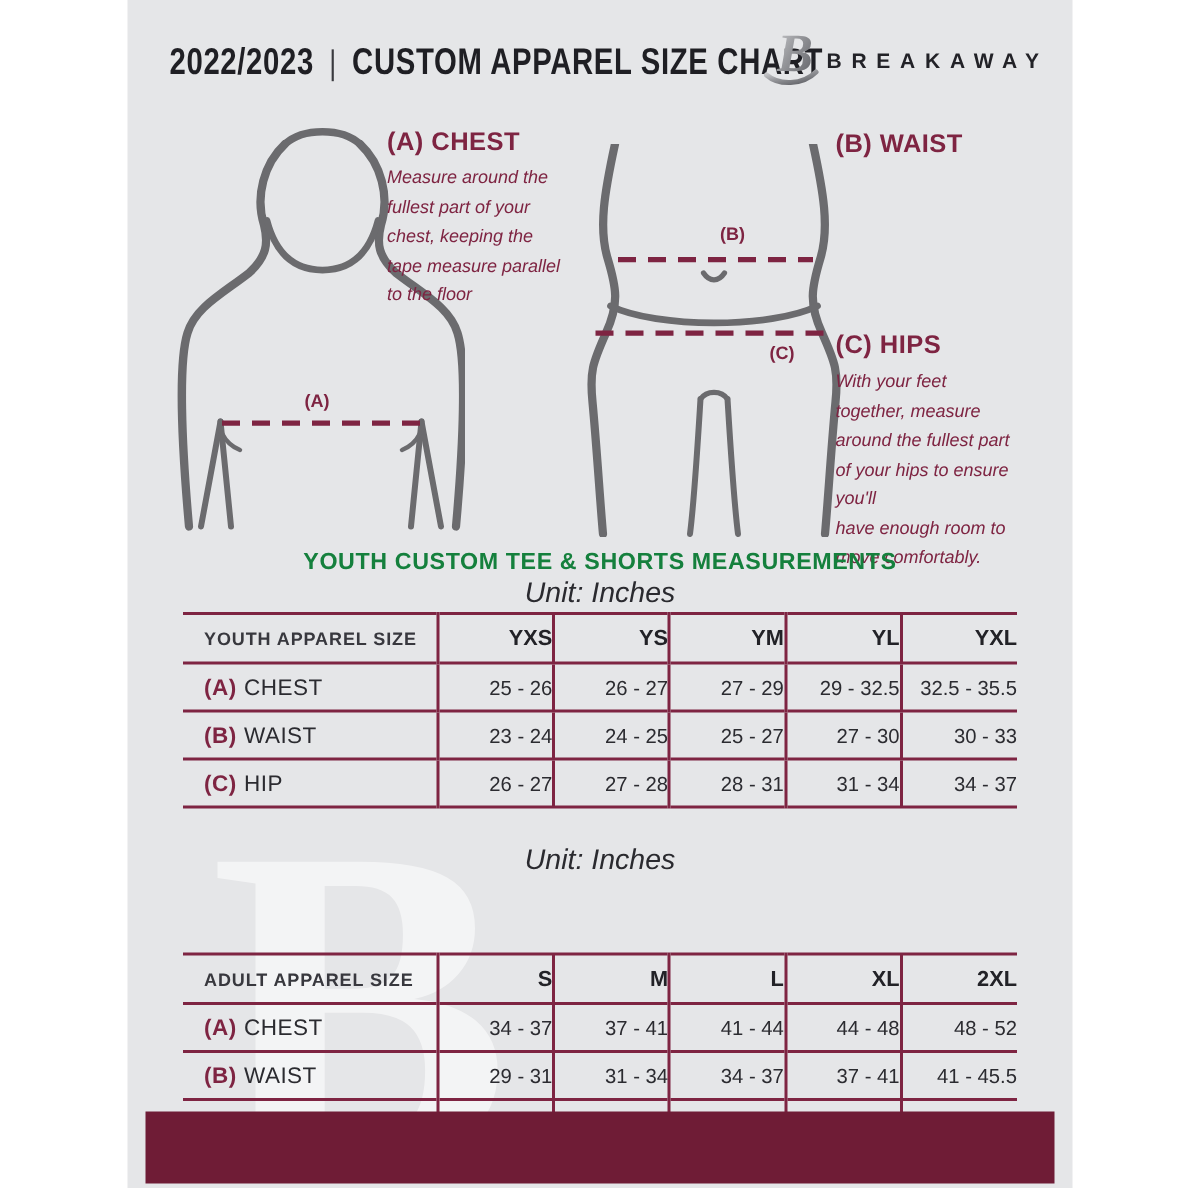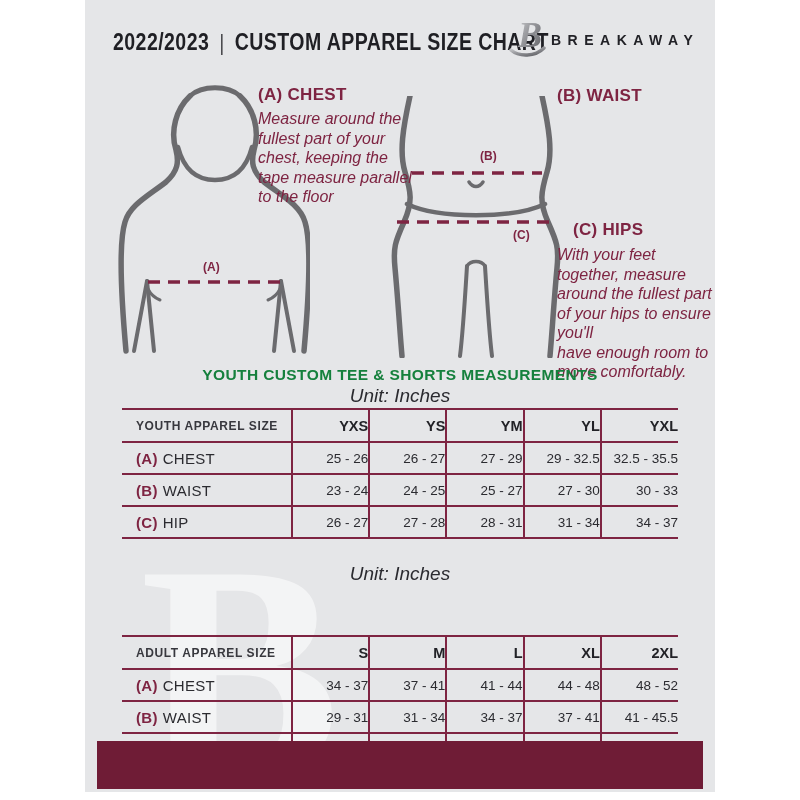--- a/index.html
+++ b/index.html
@@ -28,24 +28,24 @@
   .brand{left:466px;top:32px;font-size:14px;font-weight:700;letter-spacing:6.5px;color:#222227;}
 
   
   .fig{position:absolute;z-index:1;}
   .fig1{left:33px;top:83px;}
   .fig2{left:305px;top:96px;}
   .diag-label{position:absolute;z-index:2;font-size:12px;font-weight:700;color:var(--maroon);}
 
   
   .instr-h{font-size:17px;font-weight:700;color:var(--maroon);letter-spacing:.3px;}
-  .instr-b{font-size:16px;font-style:italic;color:var(--maroon);line-height:19.5px;white-space:pre-line;}
+  .instr-b{font-size:12px;font-style:italic;color:var(--maroon);line-height:19.5px;white-space:pre-line;}
   .chest-h{left:173px;top:85px;} .chest-b{left:173px;top:109px;width:175px;}
   .waist-h{left:472px;top:86px;} .waist-b{left:472px;top:110px;width:156px;}
-  .hips-h{left:472px;top:220px;margin-left:16px;} .hips-b{left:472px;top:245px;width:156px;}
+  .hips-h{left:472px;top:220px;} .hips-b{left:472px;top:245px;width:156px;}
 
   
   .sec-title{left:0;top:0;width:630px;text-align:center;font-size:15.5px;font-weight:700;
     color:#15803d;letter-spacing:.4px;}
   .sec-unit{left:0;width:630px;text-align:center;font-size:19px;font-style:italic;color:#2A2A2F;}
   .yt-title{top:366px;} .yt-unit{top:385px;}
   .ad-title{top:544px;} .ad-unit{top:563px;}
 
   
   .sz-table{position:absolute;z-index:1;left:37px;width:556px;border-collapse:collapse;table-layout:fixed;}

